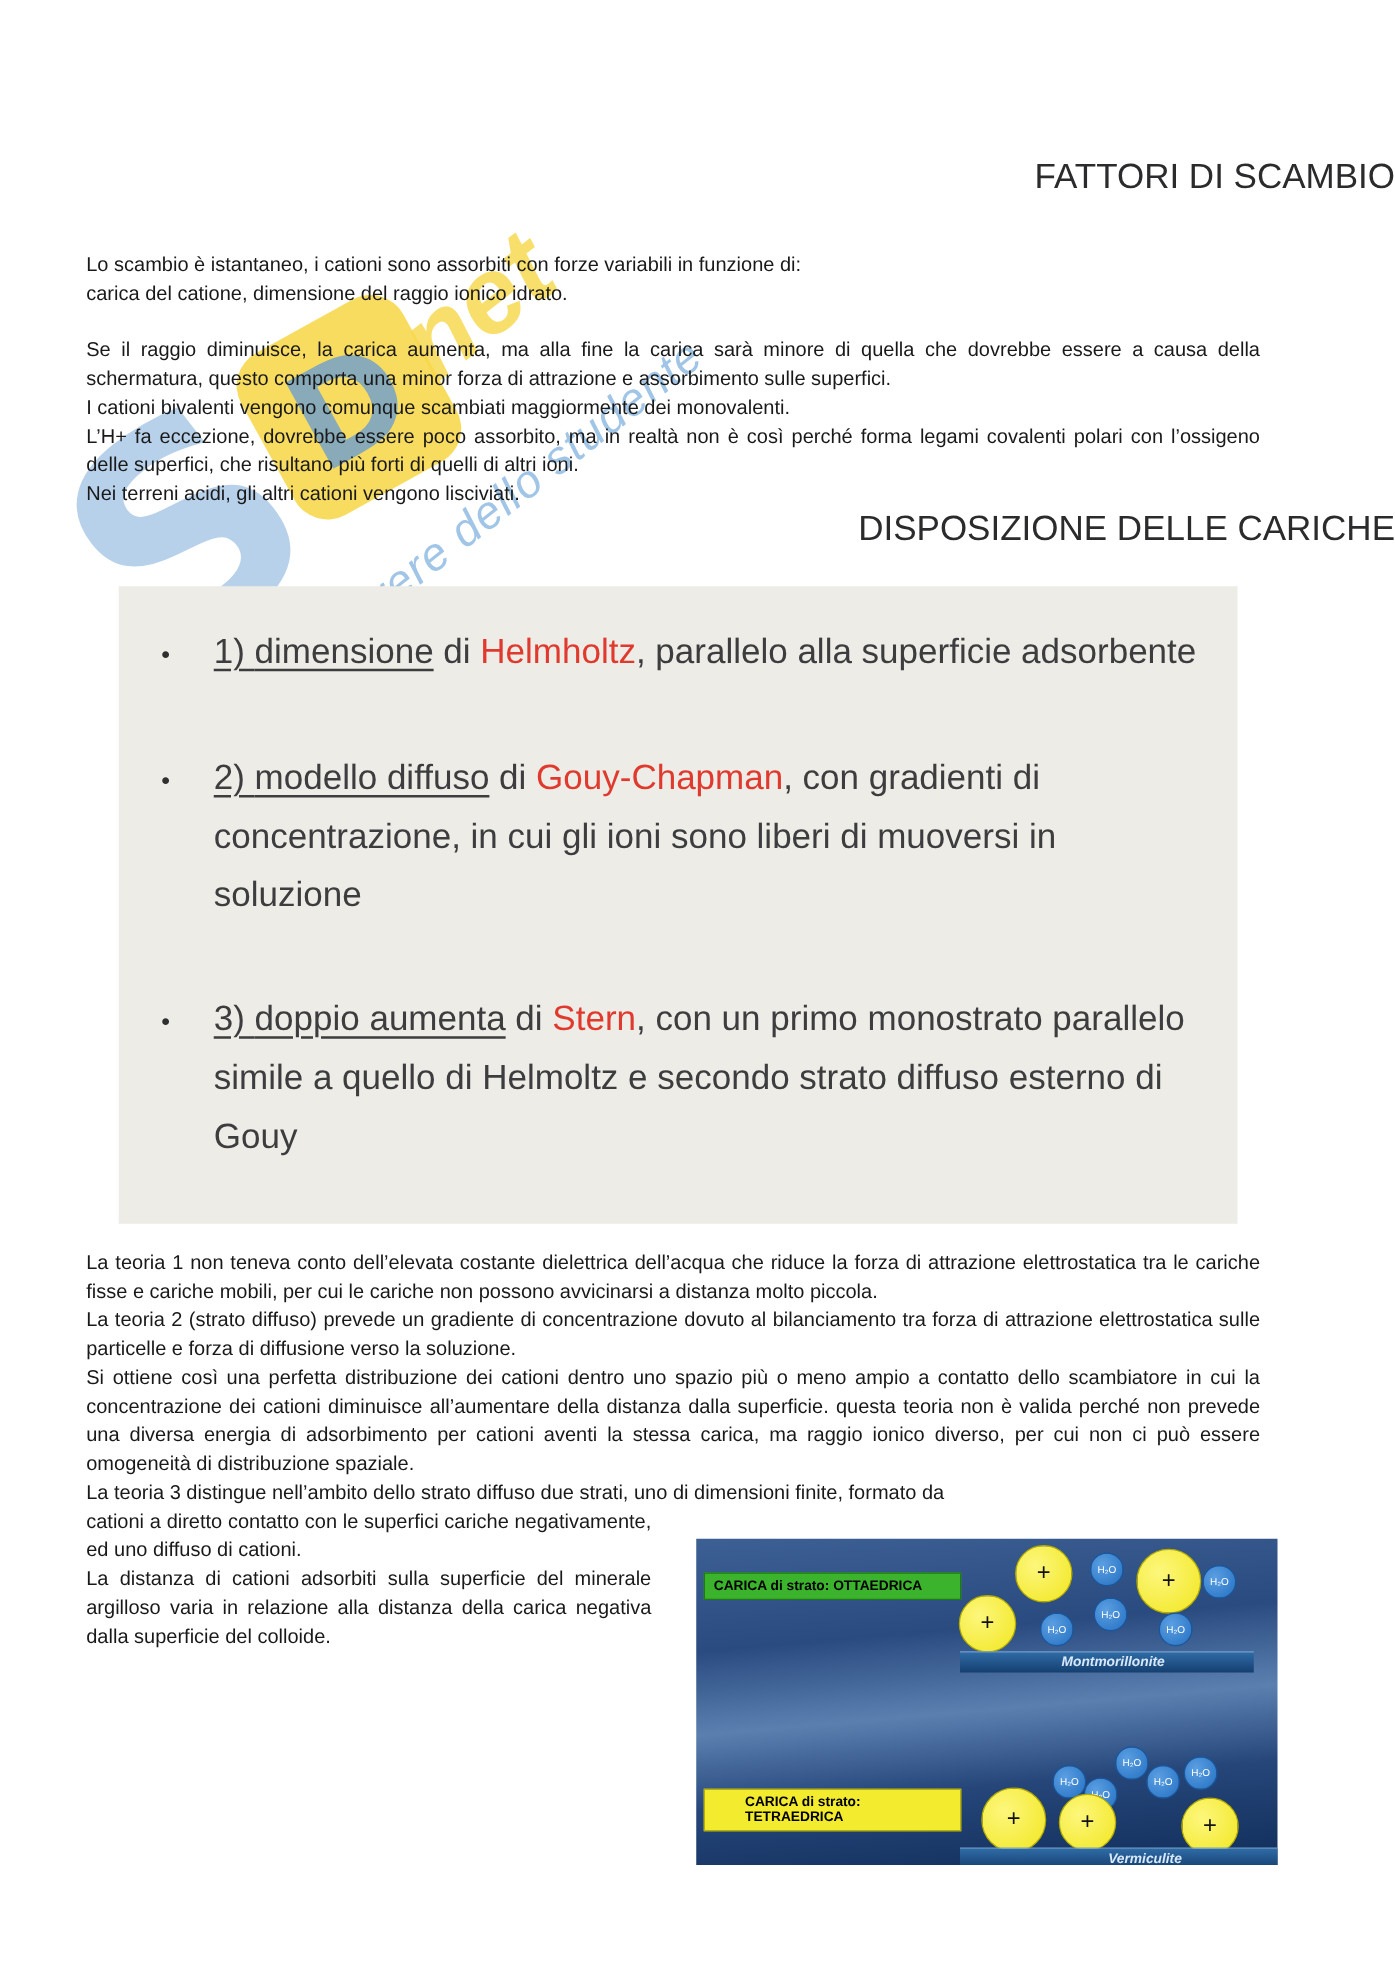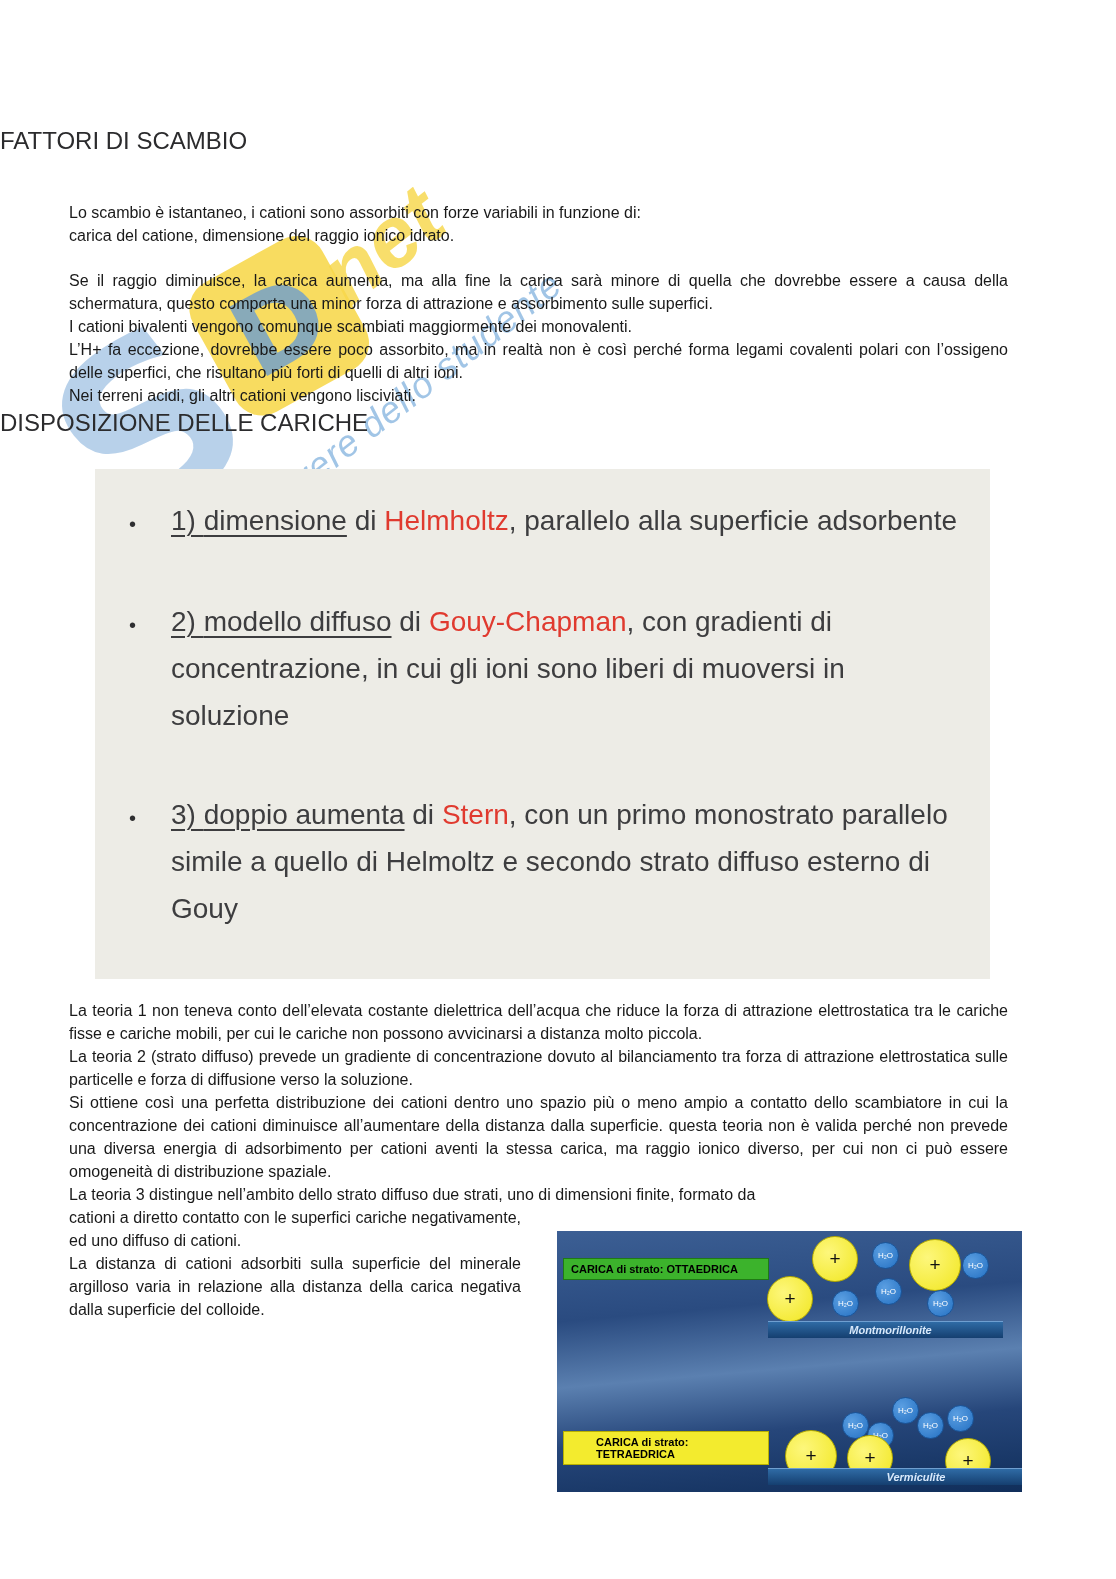--- a/index.html
+++ b/index.html
@@ -15,21 +15,21 @@
   .wm-rot { position:absolute; left:25px; top:400px; transform:rotate(-38deg); transform-origin:0 0; }
   .wm-row { display:flex; align-items:center; gap:6px; }
   .wm-letter { font-size:230px; font-weight:700; line-height:0.85; color:rgba(125,172,216,0.55); font-family:"DejaVu Sans", sans-serif; }
   .wm-square { width:148px; height:148px; background:rgba(247,215,74,0.88); border-radius:30px; transform:rotate(9deg); display:flex; align-items:center; justify-content:center; }
   .wm-square-letter { font-size:108px; font-weight:700; color:rgba(108,158,208,0.8); font-family:"DejaVu Sans", sans-serif; }
   .wm-net { font-size:86px; font-weight:700; font-style:italic; color:rgba(247,215,74,0.82); margin-left:-14px; }
   .wm-tagline { margin:16px 0 0 95px; font-size:37px; font-style:italic; letter-spacing:1px; color:rgba(138,182,224,0.8); }
 
   
   h1, p, .slide, .bottom { position:relative; z-index:1; }
-  .title { font-size:24px; font-weight:400; line-height:26px; text-align:left; color:#2b2b2d; }
+  .title { font-size:28px; font-weight:400; line-height:26px; text-align:right; color:#2b2b2d; }
   .title-main { margin-top:128px; }
   .title-section { margin-top:3px; }
   .body-text { font-size:16px; line-height:23px; margin-left:69px; margin-right:108px; white-space:pre-line; color:#191919; }
   .just { text-align:justify; }
   .intro { margin-top:47px; }
   .exchange { margin-top:22px; }
   .theories { margin-top:20px; }
 
   
   .slide {
@@ -70,21 +70,21 @@
     display:flex; align-items:center; justify-content:center;
   }
   .bar {
     position:absolute; height:17px; font-size:11px; font-weight:700; font-style:italic;
     color:#d8e9fb; background:linear-gradient(180deg,#2f6ba5,#153f70);
     display:flex; align-items:center; justify-content:center;
     border-top:1px solid #6f9fd0;
     padding-left:10px;
   }
   .bar-mont { left:211px; top:90px; width:235px; }
-  .bar-verm { left:211px; top:237px; width:286px; }
+  .bar-verm { left:211px; top:247px; width:286px; }
 </style>
 </head>
 <body>
 
 <div class="page">
 
   <div class="watermark">
     <div class="wm-rot">
       <div class="wm-row">
         <span class="wm-letter">S</span>

